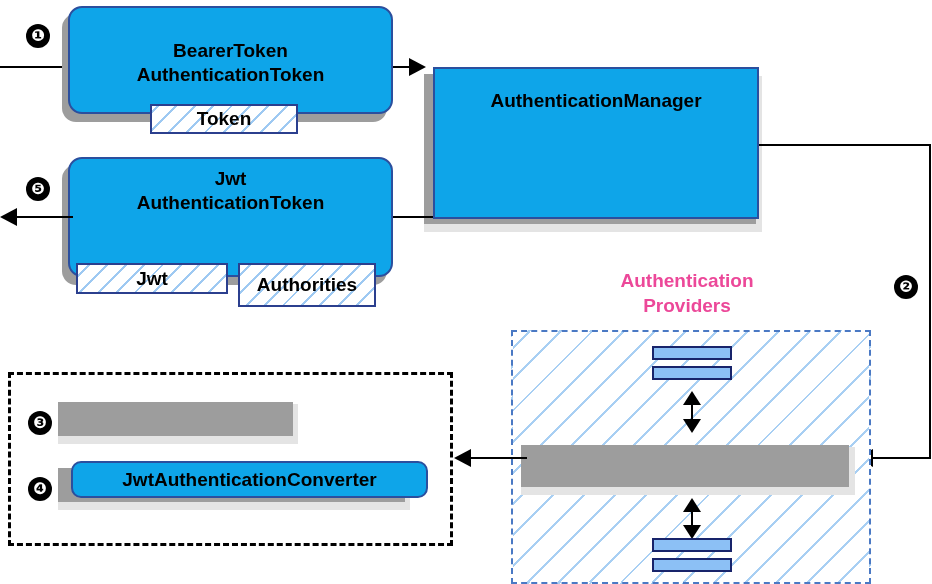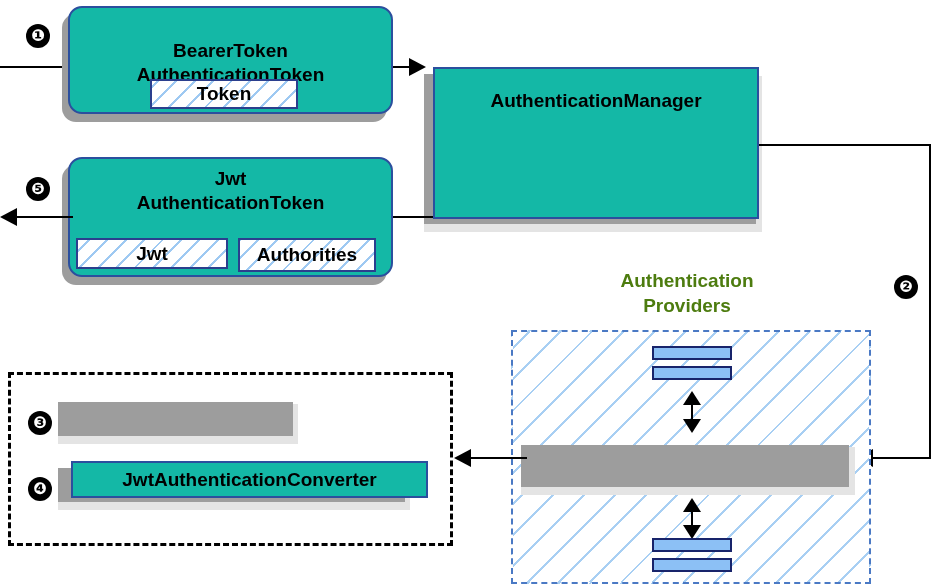--- a/index.html
+++ b/index.html
@@ -14,21 +14,21 @@
   #stage {
     position: relative;
     width: 932px;
     height: 584px;
     background: #ffffff;
     overflow: hidden;
   }
 
   .blue-box {
     position: absolute;
-    background: #14b8a6;
+    background: #0ea5e9;
     border: 2px solid #2b4f9e;
     box-sizing: border-box;
     display: flex;
     align-items: center;
     justify-content: center;
     text-align: center;
     color: #000000;
     font-weight: bold;
   }
   .rounded { border-radius: 14px; }
@@ -56,20 +56,21 @@
         rgba(140,192,245,0) 0px,
         rgba(140,192,245,0) 11px,
         #9ec9f2 11px,
         #9ec9f2 13px);
     display: flex;
     align-items: center;
     justify-content: center;
     text-align: center;
     font-weight: bold;
     color: #000000;
+    margin-top: 25px;
   }
 
   
   .dashed-blue {
     position: absolute;
     box-sizing: border-box;
     border: 2px dashed #4a79c4;
     background-color: #ffffff;
     background-image: repeating-linear-gradient(
         -45deg,
@@ -133,21 +134,21 @@
     text-align: center;
     font-family: "DejaVu Sans", sans-serif;
   }
 
   
   .caption {
     position: absolute;
     text-align: center;
     font-weight: bold;
     font-size: 19px;
-    color: #4d7c0f;
+    color: #ec4899;
     line-height: 25px;
   }
 
   
   .mini-bar {
     position: absolute;
     background: #8cc0f5;
     border: 2px solid #18246b;
     box-sizing: border-box;
   }
@@ -180,21 +181,21 @@
   </div>
 
   <div class="shadow-dark rounded" style="left:62px; top:165px; width:325px; height:120px;"></div>
   <div class="blue-box rounded" style="left:68px; top:157px; width:325px; height:120px; flex-direction:column; justify-content:flex-start;">
     <div style="font-size:19px; line-height:24px; padding-top:8px;">
       <div>Jwt</div>
       <div>AuthenticationToken</div>
     </div>
   </div>
   <div class="hatch-box" style="left:76px; top:238px; width:152px; height:31px; font-size:19px;">Jwt</div>
-  <div class="hatch-box" style="left:238px; top:238px; width:138px; height:34px; font-size:19px;">Authorities</div>
+  <div class="hatch-box" style="left:238px; top:238px; width:138px; height:44px; font-size:19px;">Authorities</div>
 
   <div class="step-badge" style="left:26px; top:177px;">❺</div>
 
   <div class="hline" style="left:393px; top:216px; width:40px;"></div>
   <div class="hline" style="left:17px; top:216px; width:56px;"></div>
   <div class="arrow-left" style="left:0px; top:208px;"></div>
 
   <div class="hline" style="left:759px; top:144px; width:172px;"></div>
   <div class="vline" style="left:929px; top:144px; height:315px;"></div>
   <div class="hline" style="left:872px; top:457px; width:59px;"></div>
@@ -231,15 +232,15 @@
 
   <div class="dashed-black" style="left:8px; top:372px; width:445px; height:174px;"></div>
 
   <div class="step-badge" style="left:28px; top:411px;">❸</div>
   <div class="shadow-light" style="left:58px; top:404px; width:240px; height:40px;"></div>
   <div class="shadow-dark" style="left:58px; top:402px; width:235px; height:34px;"></div>
 
   <div class="step-badge" style="left:28px; top:477px;">❹</div>
   <div class="shadow-light" style="left:58px; top:470px; width:352px; height:40px;"></div>
   <div class="shadow-dark" style="left:58px; top:468px; width:347px; height:34px;"></div>
-  <div class="blue-box" style="left:71px; top:461px; width:357px; height:37px; font-size:19px;">JwtAuthenticationConverter</div>
+  <div class="blue-box" style="left:71px; top:461px; width:357px; height:37px; font-size:19px;border-radius:10px;">JwtAuthenticationConverter</div>
 
 </div>
 
 </body></html>

